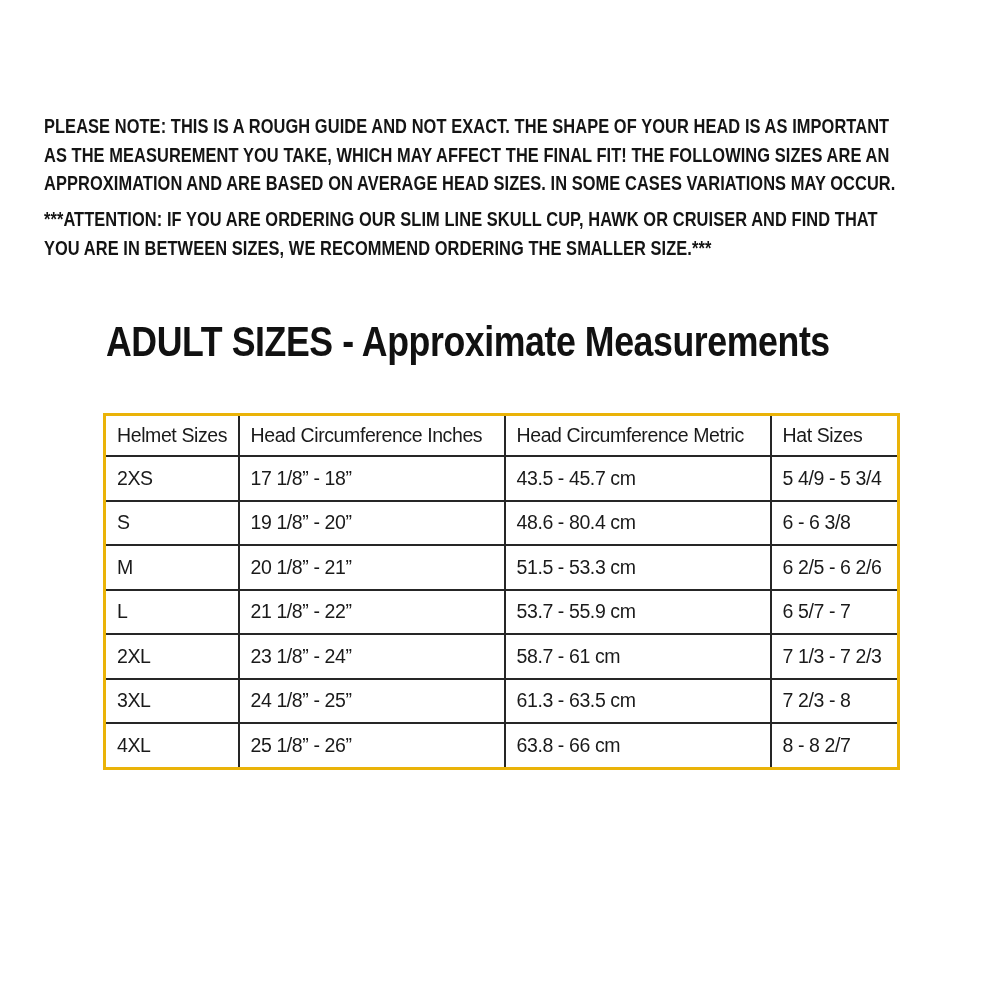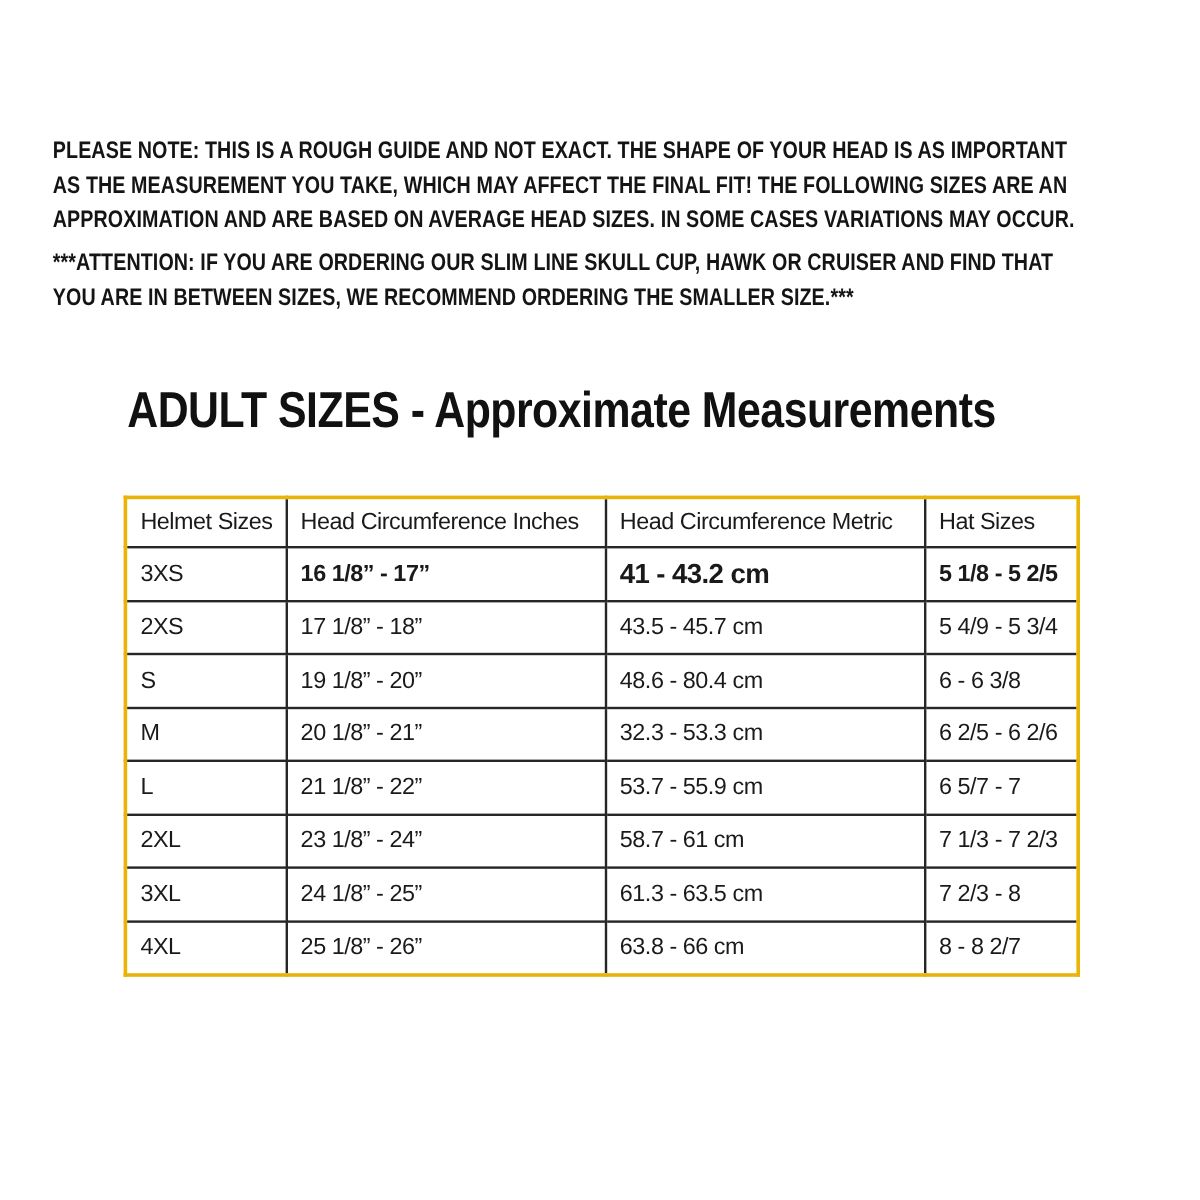--- a/index.html
+++ b/index.html
@@ -91,42 +91,36 @@
     </colgroup>
   <thead>
     <tr>
         <th>Helmet Sizes</th>
         <th>Head Circumference Inches</th>
         <th>Head Circumference Metric</th>
         <th>Hat Sizes</th>
       </tr>
   </thead>
   <tbody>
-      <tr class="emph">
-        <td>3XS</td>
-        <td>16 1/8” - 17”</td>
-        <td>41 - 43.2 cm</td>
-        <td>5 1/8 - 5 2/5</td>
-      </tr>
       <tr>
         <td>2XS</td>
         <td>17 1/8” - 18”</td>
         <td>43.5 - 45.7 cm</td>
         <td>5 4/9 - 5 3/4</td>
       </tr>
       <tr>
         <td>S</td>
         <td>19 1/8” - 20”</td>
         <td>48.6 - 80.4 cm</td>
         <td>6 - 6 3/8</td>
       </tr>
       <tr>
         <td>M</td>
         <td>20 1/8” - 21”</td>
-        <td>32.3 - 53.3 cm</td>
+        <td>51.5 - 53.3 cm</td>
         <td>6 2/5 - 6 2/6</td>
       </tr>
       <tr>
         <td>L</td>
         <td>21 1/8” - 22”</td>
         <td>53.7 - 55.9 cm</td>
         <td>6 5/7 - 7</td>
       </tr>
       <tr>
         <td>2XL</td>

